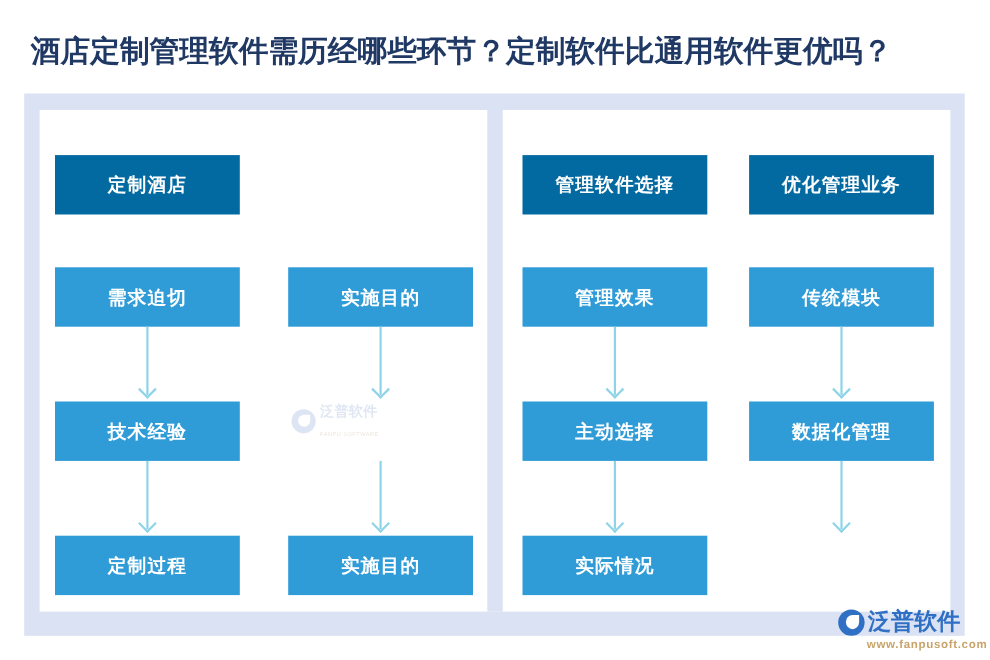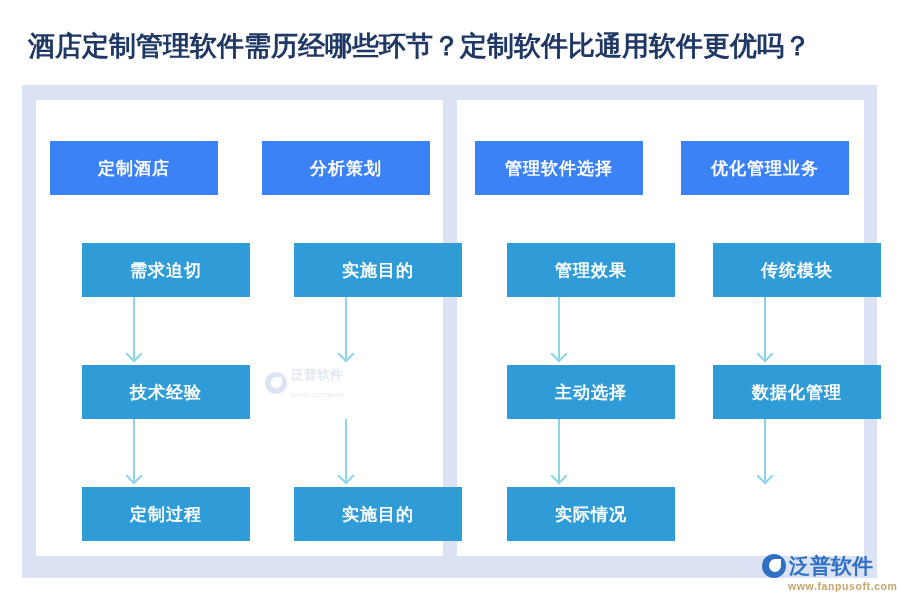--- a/index.html
+++ b/index.html
@@ -41,22 +41,22 @@
   .col-3{left:681px;}
 
   
   .box{
     position:absolute;left:0;width:168px;height:54px;
     display:flex;align-items:center;justify-content:center;
     color:#ffffff;font-size:17px;font-weight:bold;
     letter-spacing:1px;white-space:nowrap;
     box-sizing:border-box;
   }
-  .box.head{background:#3b82f6;}
-  .box.norm{background:#2f9bd7;margin-left:32px;}
+  .box.head{background:#0369a1;}
+  .box.norm{background:#2f9bd7;}
   .r0{top:41px;}
   .r1{top:143px;}
   .r2{top:265px;}
   .r3{top:387px;}
 
   
   .arrow{
     position:absolute;left:83px;width:2px;background:#8ed4e8;
   }
   .arrow::after{
@@ -121,21 +121,20 @@
   <div class="col col-0">
     <div class="box head r0">定制酒店</div>
     <div class="box norm r1">需求迫切</div>
     <div class="arrow a1"></div>
     <div class="box norm r2">技术经验</div>
     <div class="arrow a2"></div>
     <div class="box norm r3">定制过程</div>
   </div>
 
   <div class="col col-1">
-    <div class="box head r0">分析策划</div>
     <div class="box norm r1">实施目的</div>
     <div class="arrow a1"></div>
     <div class="arrow a2"></div>
     <div class="box norm r3">实施目的</div>
   </div>
 
   <div class="col col-2">
     <div class="box head r0">管理软件选择</div>
     <div class="box norm r1">管理效果</div>
     <div class="arrow a1"></div>

